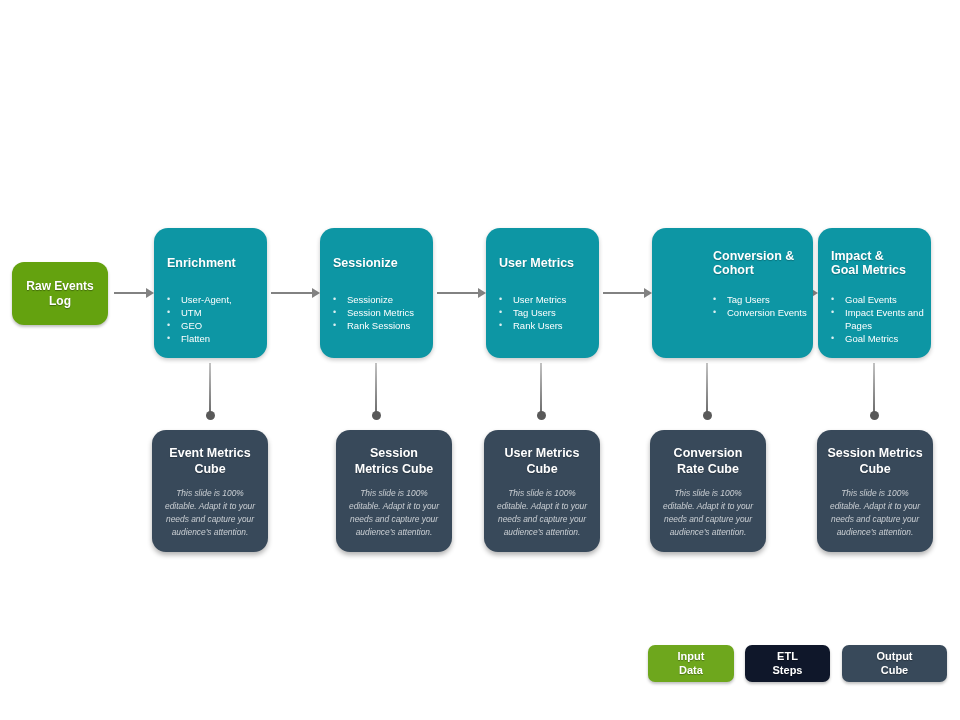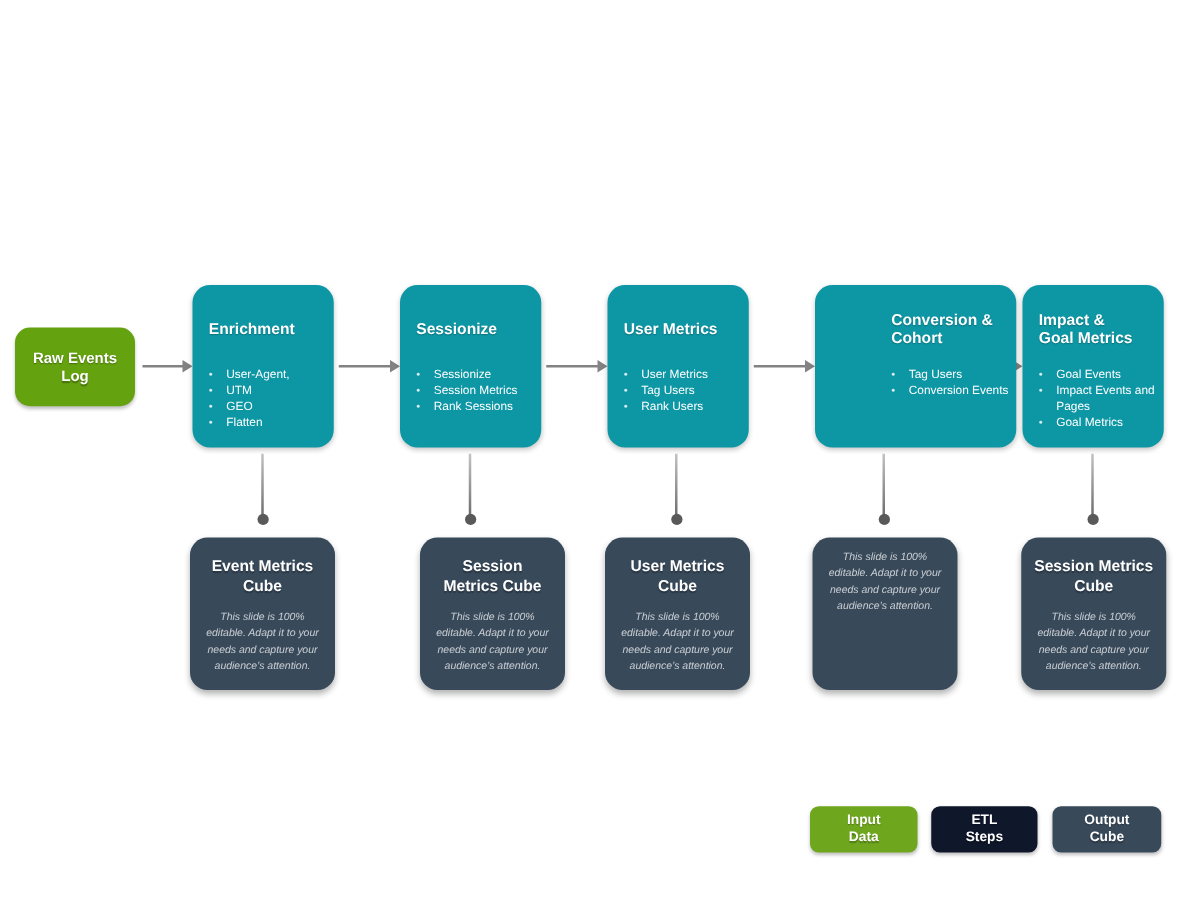--- a/index.html
+++ b/index.html
@@ -200,28 +200,30 @@
     <div class="cube-title">Session
 Metrics Cube</div>
     <div class="cube-body">This slide is 100% editable. Adapt it to your needs and capture your audience’s attention.</div>
   </div>
   <div class="cube k3">
     <div class="cube-title">User  Metrics
 Cube</div>
     <div class="cube-body">This slide is 100% editable. Adapt it to your needs and capture your audience’s attention.</div>
   </div>
   <div class="cube k4">
+    <div class="cube-title">Conversion
+Rate Cube</div>
     <div class="cube-body">This slide is 100% editable. Adapt it to your needs and capture your audience’s attention.</div>
   </div>
   <div class="cube k5">
     <div class="cube-title">Session  Metrics
 Cube</div>
     <div class="cube-body">This slide is 100% editable. Adapt it to your needs and capture your audience’s attention.</div>
   </div>
 
   <div class="legend-item bg-green" style="left:648px;width:86px;">Input
 Data</div>
   <div class="legend-item bg-teal" style="left:745px;width:85px;">ETL
 Steps</div>
-  <div class="legend-item bg-slate" style="left:842px;width:87px;">Output
+  <div class="legend-item bg-slate" style="left:842px;width:105px;">Output
 Cube</div>
 
 </div>
 
 </body></html>

